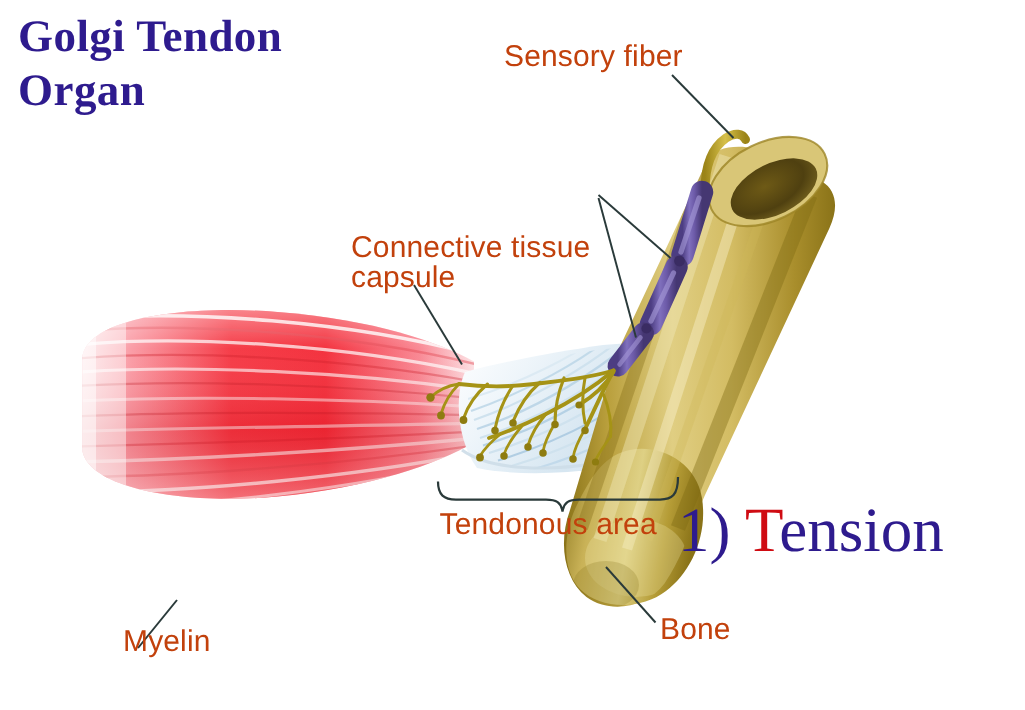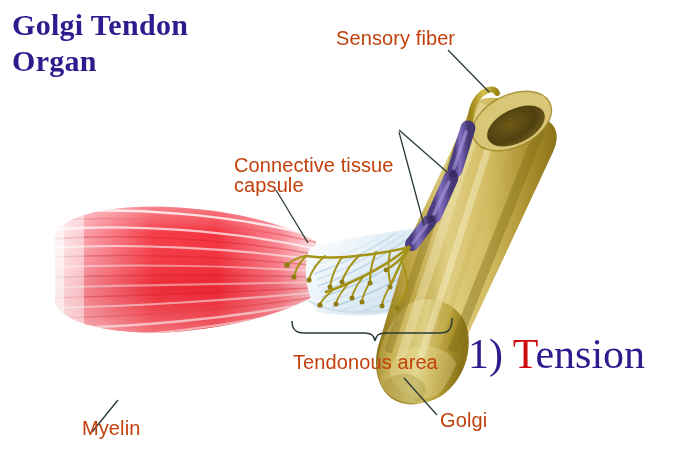--- a/index.html
+++ b/index.html
@@ -47,29 +47,28 @@
   }
   #tension {
     position: absolute;
     left: 452px;
     top: 330px;
     font-family: "Liberation Serif", serif;
     font-size: 42px;
     line-height: 48px;
     color: #2e1b8e;
     white-space: pre;
-    margin-left: 16px;
   }
   #tension .hot {
     color: #cf0b12;
   }
   .lbl-sensory  { left: 336px; top: 28px; }
   .lbl-myelin   { left: 283px; top: 113px; }
   .lbl-connect  { left: 214px; top: 155px; margin-left: 20px; }
-  .lbl-tendonous{ left: 293px; top: 352px; text-align: center; }
+  .lbl-tendonous{ left: 293px; top: 340px; text-align: center; }
   .lbl-muscle   { left: 82px;  top: 418px; }
   .lbl-bone     { left: 440px; top: 410px; }
 </style>
 </head>
 <body>
 
 <div id="stage">
 
   <svg id="figure-svg" viewBox="0 0 683 473">
     <defs>
@@ -300,17 +299,17 @@
   </svg>
 
   <div id="title">Golgi Tendon
 Organ</div>
 
   <div class="label lbl-sensory">Sensory fiber</div>
   <div class="label lbl-connect">Connective tissue
 capsule</div>
   <div class="label lbl-tendonous">Tendonous area</div>
   <div class="label lbl-muscle">Myelin</div>
-  <div class="label lbl-bone">Golgi</div>
+  <div class="label lbl-bone">Bone</div>
 
   <div id="tension"><span>1) </span><span class="hot">T</span><span>ension</span></div>
 
 </div>
 
 </body></html>

